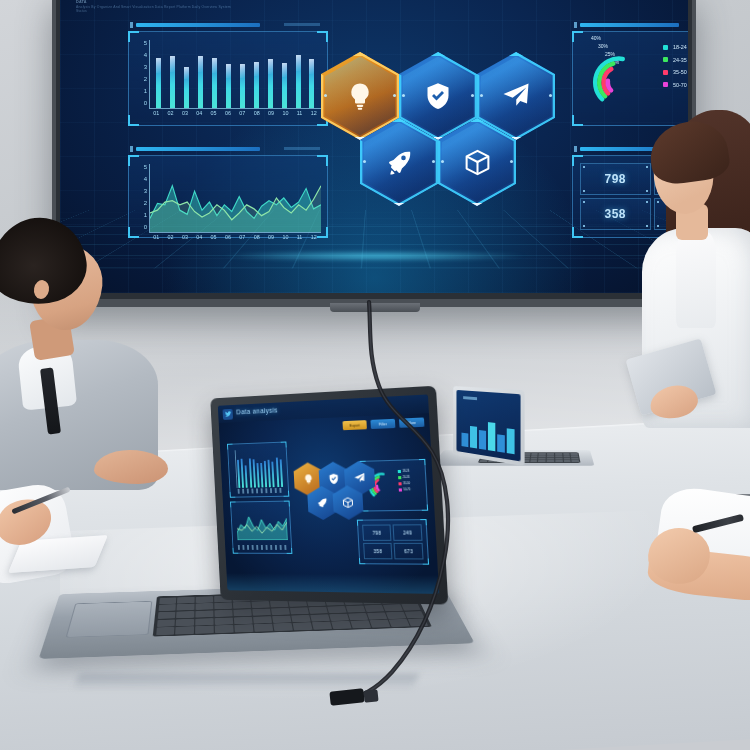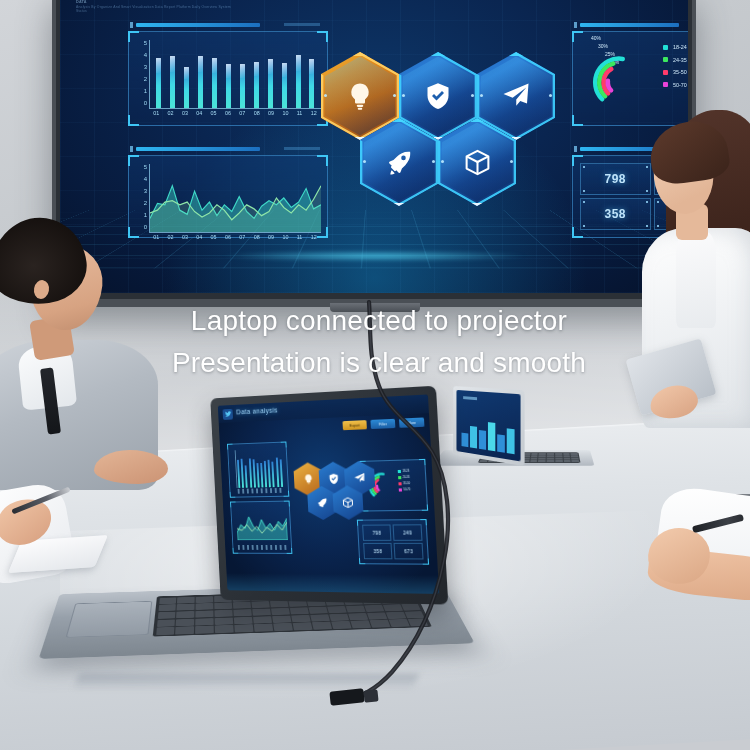--- a/index.html
+++ b/index.html
@@ -1018,18 +1018,14 @@
   </div>
 
   <div class="person" id="br-person">
     <div class="brp-chair"></div>
     <div class="brp-sleeve"></div>
     <div class="brp-arm"></div>
     <div class="brp-hand"></div>
     <div class="brp-pen"></div>
   </div>
 
-  <div id="caption">
-    <div class="cap-line">Laptop connected to projector</div>
-    <div class="cap-line">Presentation is clear and smooth</div>
-  </div>
 
 </div>
 
 </body></html>

